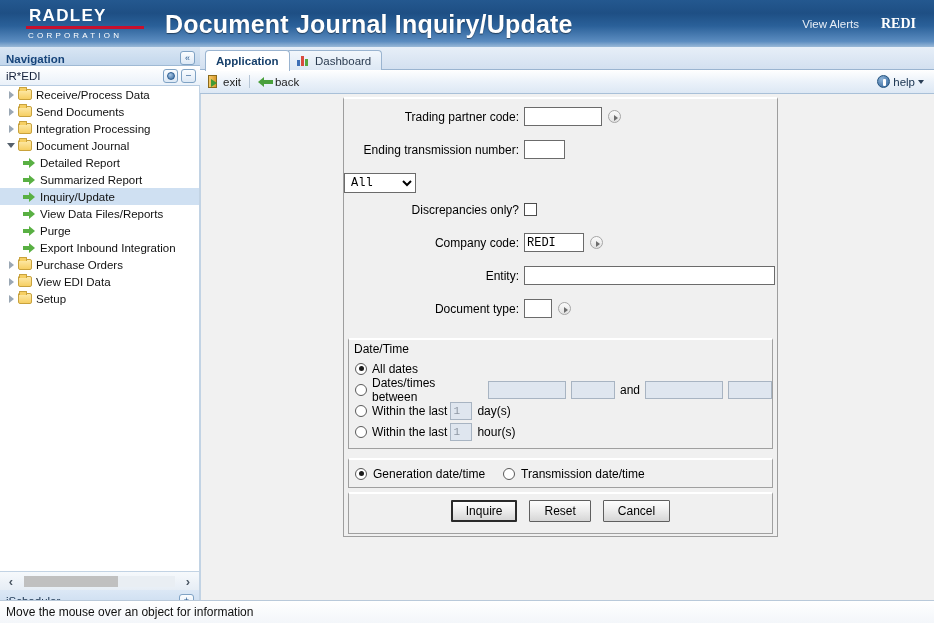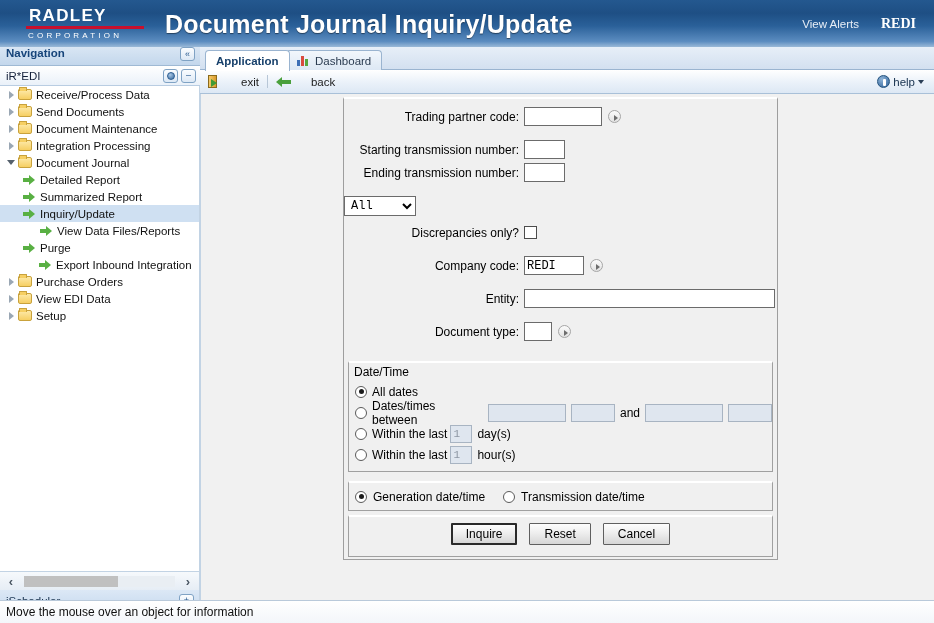--- a/index.html
+++ b/index.html
@@ -80,21 +80,21 @@
   .bar-icon i:nth-child(3){ left:8px; height:7px; background:#58a63e; }
 
   
   .toolbar {
     position: absolute; left: 200px; top: 70px; width: 734px; height: 24px;
     background: linear-gradient(to bottom, #ffffff 0%, #eaf1f9 55%, #dde8f4 100%);
     border-bottom: 1px solid #a9c0d8;
     display: flex; align-items: center;
   }
   .tb-item {
-    display: flex; align-items: center; gap: 20px;
+    display: flex; align-items: center; gap: 2px;
     padding: 0 8px; font-size: 11.5px; color: #1d1d1d; cursor: pointer;
     height: 22px;
   }
   .tb-sep { width: 1px; height: 13px; background: #b7c6d6; }
   .exit-icon { width: 13px; height: 13px; position: relative; }
   .exit-icon .door { position:absolute; left:0; top:0; width:9px; height:13px;
      background: linear-gradient(to right,#f5c96a,#d99b2c); border:1px solid #8a6a1c; }
   .exit-icon .arr { position:absolute; left:3px; top:4px; width:0;height:0;
      border-left:6px solid #3f9b35; border-top:4px solid transparent; border-bottom:4px solid transparent;}
   .back-arrow { width: 15px; height: 10px; position: relative; }
@@ -117,21 +117,21 @@
 
   
   .nav-panel {
     position: absolute; left: 0; top: 47px; width: 200px; height: 553px;
     background: #eef3f9;
   }
   .nav-header {
     position: absolute; left: 0; top: 0; width: 200px; height: 19px;
     background: linear-gradient(to bottom, #d9e6f4 0%, #c3d7ec 100%);
     border-bottom: 1px solid #9fb9d4;
-    display: flex; align-items: flex-start;
+    display: flex; align-items: flex-end;
   }
   .nav-header-title { font-size: 11.5px; font-weight: bold; color: #16447a; padding-left: 6px; }
   .mini-btn {
     width: 15px; height: 14px;
     border: 1px solid #7fa2c4; border-radius: 3px;
     background: linear-gradient(to bottom,#fbfdff,#dce8f5);
     display: flex; align-items: center; justify-content: center;
     font-size: 9px; color: #2a5b90; cursor: pointer; line-height: 1;
   }
   .nav-sub {
@@ -376,27 +376,20 @@
           <span class="tw-closed"></span>
         </span>
         <span class="folder"></span>
         <span>Send Documents</span>
       </div>
       <div class="tree-row" style="padding-left: 4px;">
         <span class="tw">
           <span class="tw-closed"></span>
         </span>
         <span class="folder"></span>
-        <span>Document Maintenance</span>
-      </div>
-      <div class="tree-row" style="padding-left: 4px;">
-        <span class="tw">
-          <span class="tw-closed"></span>
-        </span>
-        <span class="folder"></span>
         <span>Integration Processing</span>
       </div>
       <div class="tree-row" style="padding-left: 4px;">
         <span class="tw">
           <span class="tw-open"></span>
         </span>
         <span class="folder"></span>
         <span>Document Journal</span>
       </div>
       <div class="tree-row" style="padding-left: 22px;">
@@ -413,35 +406,35 @@
         </span>
         <span>Summarized Report</span>
       </div>
       <div class="tree-row selected" style="padding-left: 22px;">
         <span class="garrow">
           <span class="s"></span>
           <span class="h"></span>
         </span>
         <span>Inquiry/Update</span>
       </div>
-      <div class="tree-row" style="padding-left: 39px;">
-        <span class="garrow">
-          <span class="s"></span>
-          <span class="h"></span>
-        </span>
-        <span>View Data Files/Reports</span>
-      </div>
       <div class="tree-row" style="padding-left: 22px;">
         <span class="garrow">
           <span class="s"></span>
           <span class="h"></span>
         </span>
+        <span>View Data Files/Reports</span>
+      </div>
+      <div class="tree-row" style="padding-left: 22px;">
+        <span class="garrow">
+          <span class="s"></span>
+          <span class="h"></span>
+        </span>
         <span>Purge</span>
       </div>
-      <div class="tree-row" style="padding-left: 22px; margin-left: 16px;">
+      <div class="tree-row" style="padding-left: 22px;">
         <span class="garrow">
           <span class="s"></span>
           <span class="h"></span>
         </span>
         <span>Export Inbound Integration</span>
       </div>
       <div class="tree-row" style="padding-left: 4px;">
         <span class="tw">
           <span class="tw-closed"></span>
         </span>
@@ -488,24 +481,20 @@
     <div class="fieldset-body">
 
       <div class="frow">
         <span class="flabel">Trading partner code:</span>
         <input class="txt" style="width: 78px;" type="text" value="">
         <span class="lookup"></span>
       </div>
 
       <div class="fgap"></div>
 
-      <div class="frow">
-        <span class="flabel">Starting transmission number:</span>
-        <input class="txt" style="width: 41px;" type="text" value="">
-      </div>
 
       <div class="frow">
         <span class="flabel">Ending transmission number:</span>
         <input class="txt" style="width: 41px;" type="text" value="">
       </div>
 
       <div class="fgap"></div>
 
       <div class="frow">
         <select class="sel" style="width:72px;" id="transmission-type-select"><option value="All">All</option></select>

